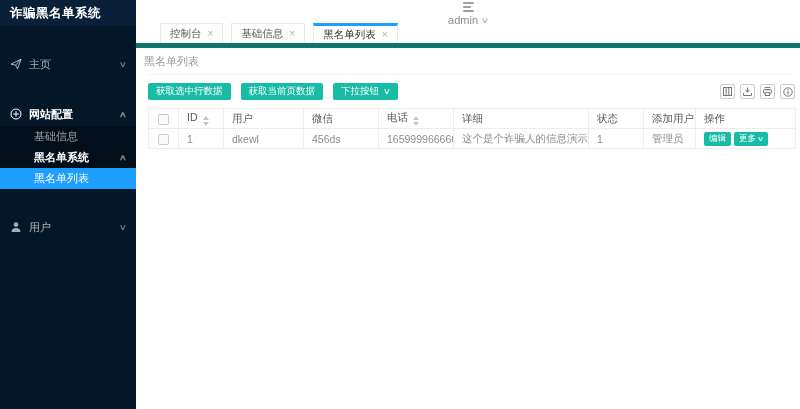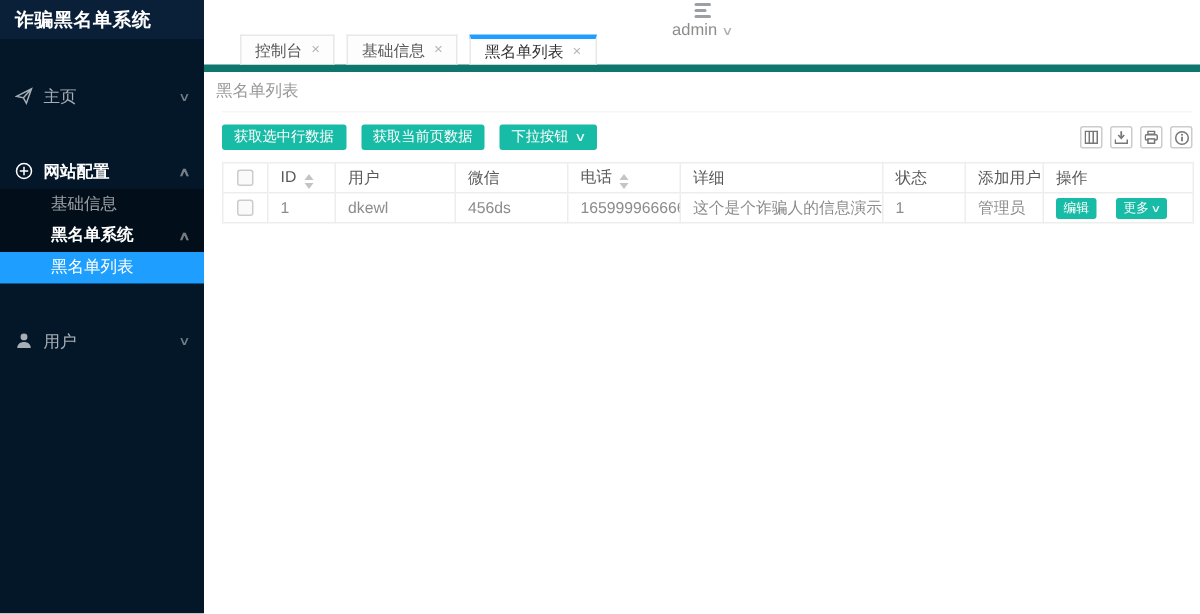--- a/index.html
+++ b/index.html
@@ -65,21 +65,21 @@
   td { color:#8c8c8c; }
   .cb-cell { text-align:center; padding:0; }
   .checkbox { display:inline-block; width:11px; height:11px; border:1px solid #ccc;
               border-radius:2px; background:#fafafa; vertical-align:middle; cursor:pointer; }
   .sort { display:inline-flex; flex-direction:column; gap:2px; margin-left:5px; vertical-align:1px; }
   .sort b { width:0; height:0; border-left:3px solid transparent; border-right:3px solid transparent; display:block; }
   .sort .up { border-bottom:4px solid #c4c4c4; }
   .sort .dn { border-top:4px solid #c4c4c4; }
   .mini-btn { height:14px; padding:0 5px; border:none; border-radius:2px; background:#18BBA5;
               color:#fff; font-size:8.5px; font-family:inherit; cursor:pointer;
-              display:inline-flex; align-items:center; gap:2px; margin-right:10px; }
+              display:inline-flex; align-items:center; gap:2px; margin-right:0; }
   .mini-btn .chev { font-size:7px; color:rgba(255,255,255,.9); }
 </style>
 </head>
 <body>
 
 <div class="app">
 
   <aside class="sidebar">
     <div class="logo">诈骗黑名单系统</div>
 

